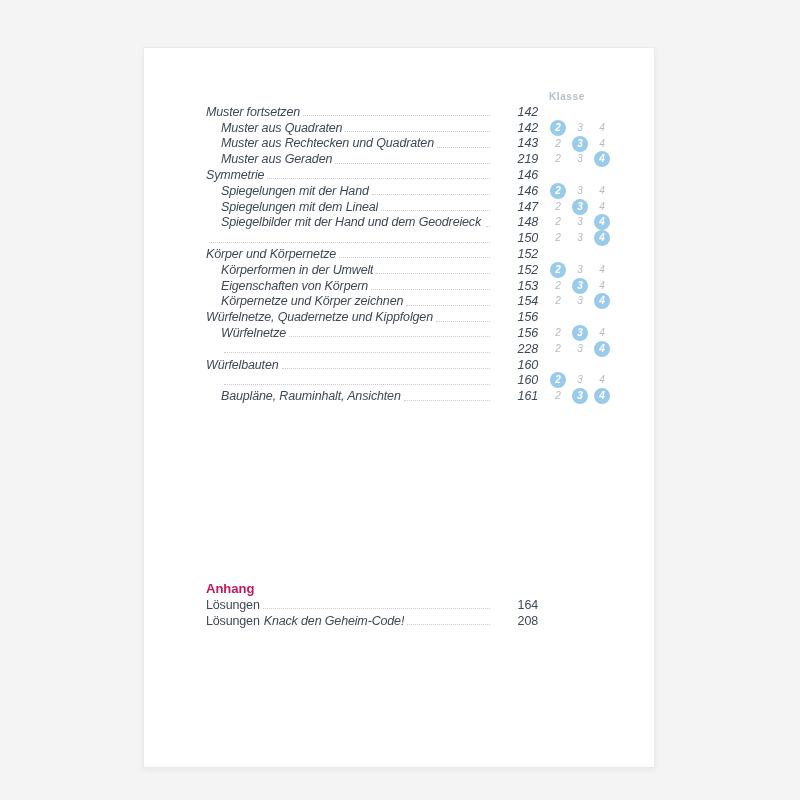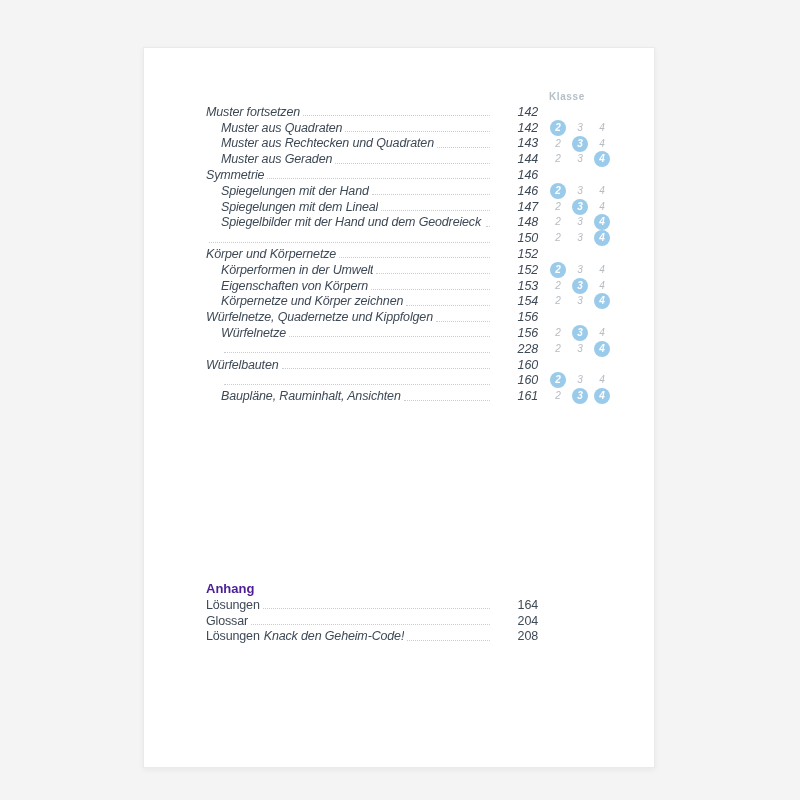--- a/index.html
+++ b/index.html
@@ -35,21 +35,21 @@
   .anhang {
     position: absolute;
     left: 62px; top: 533px;
     width: 332px;
   }
   .anhang-title {
     height: 16px;
     line-height: 16px;
     font-size: 13px;
     font-weight: bold;
-    color: #4c1d95;
+    color: #be185d;
   }
   .row {
     display: flex;
     align-items: center;
     height: 15.8px;
     font-size: 12.5px;
     letter-spacing: -0.15px;
     color: #3e4956;
   }
   .row.lvl2 { padding-left: 15px; }
@@ -120,21 +120,21 @@
         <span class="page">143</span>
         <span class="grades">
           <span class="badge">2</span>
           <span class="badge filled">3</span>
           <span class="badge">4</span>
         </span>
       </div>
       <div class="row lvl2">
         <span class="label">Muster aus Geraden</span>
         <span class="leader"></span>
-        <span class="page">144</span>
+        <span class="page">219</span>
         <span class="grades">
           <span class="badge">2</span>
           <span class="badge">3</span>
           <span class="badge filled">4</span>
         </span>
       </div>
       <div class="row">
         <span class="label">Symmetrie</span>
         <span class="leader"></span>
         <span class="page">146</span>
@@ -285,25 +285,20 @@
 
   <div class="anhang">
     <div class="anhang-title">Anhang</div>
     <div>
         <div class="row">
           <span class="label">Lösungen</span>
           <span class="leader"></span>
           <span class="page">164</span>
         </div>
         <div class="row">
-          <span class="label">Glossar</span>
-          <span class="leader"></span>
-          <span class="page">204</span>
-        </div>
-        <div class="row">
           <span class="label">Lösungen</span>
           <span class="label italic">Knack den Geheim-Code!</span>
           <span class="leader"></span>
           <span class="page">208</span>
         </div>
       </div>
   </div>
 </div>
 
 </body></html>

